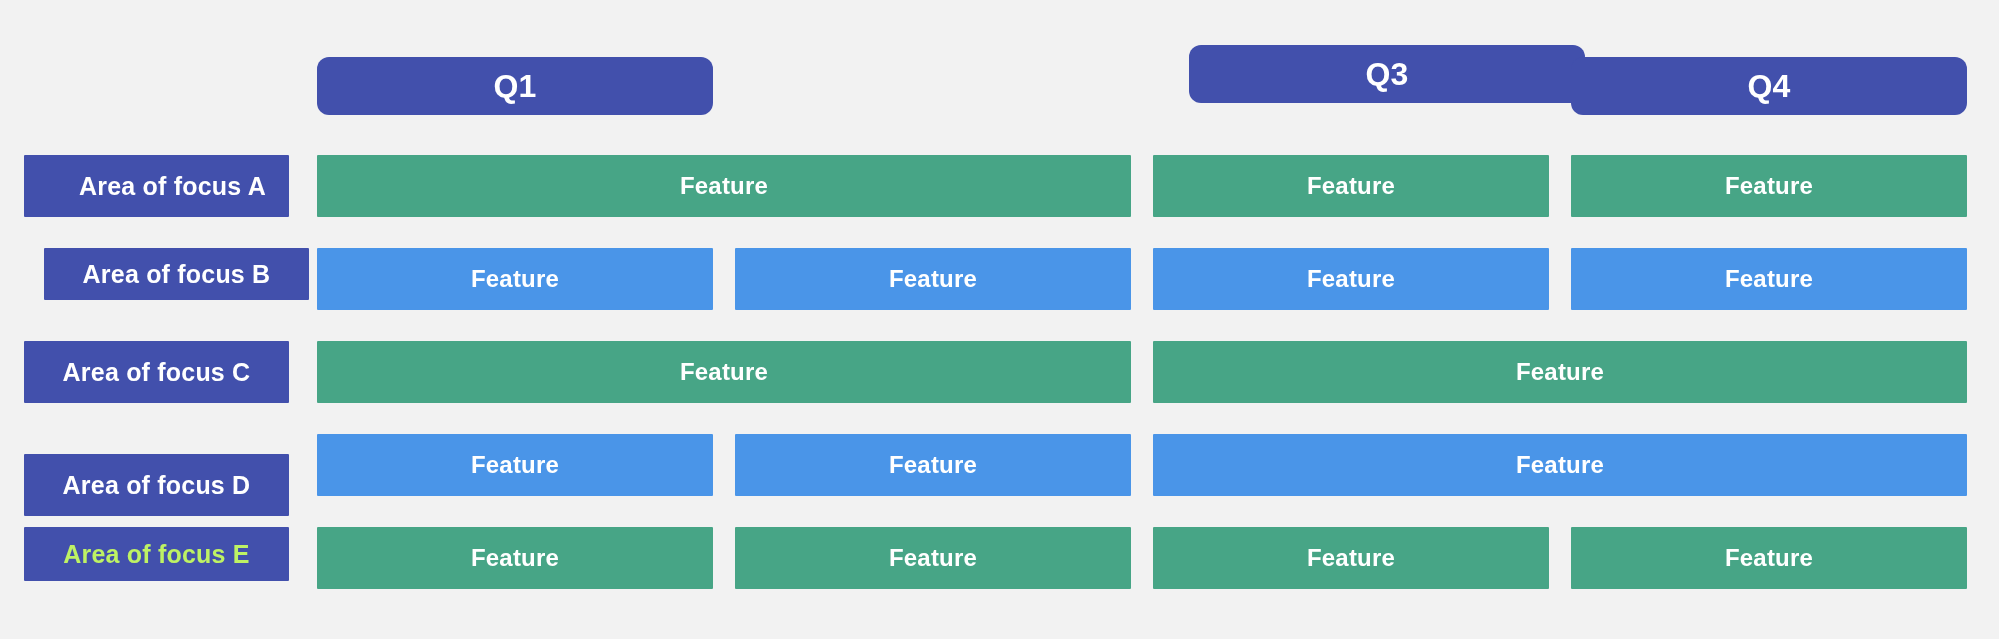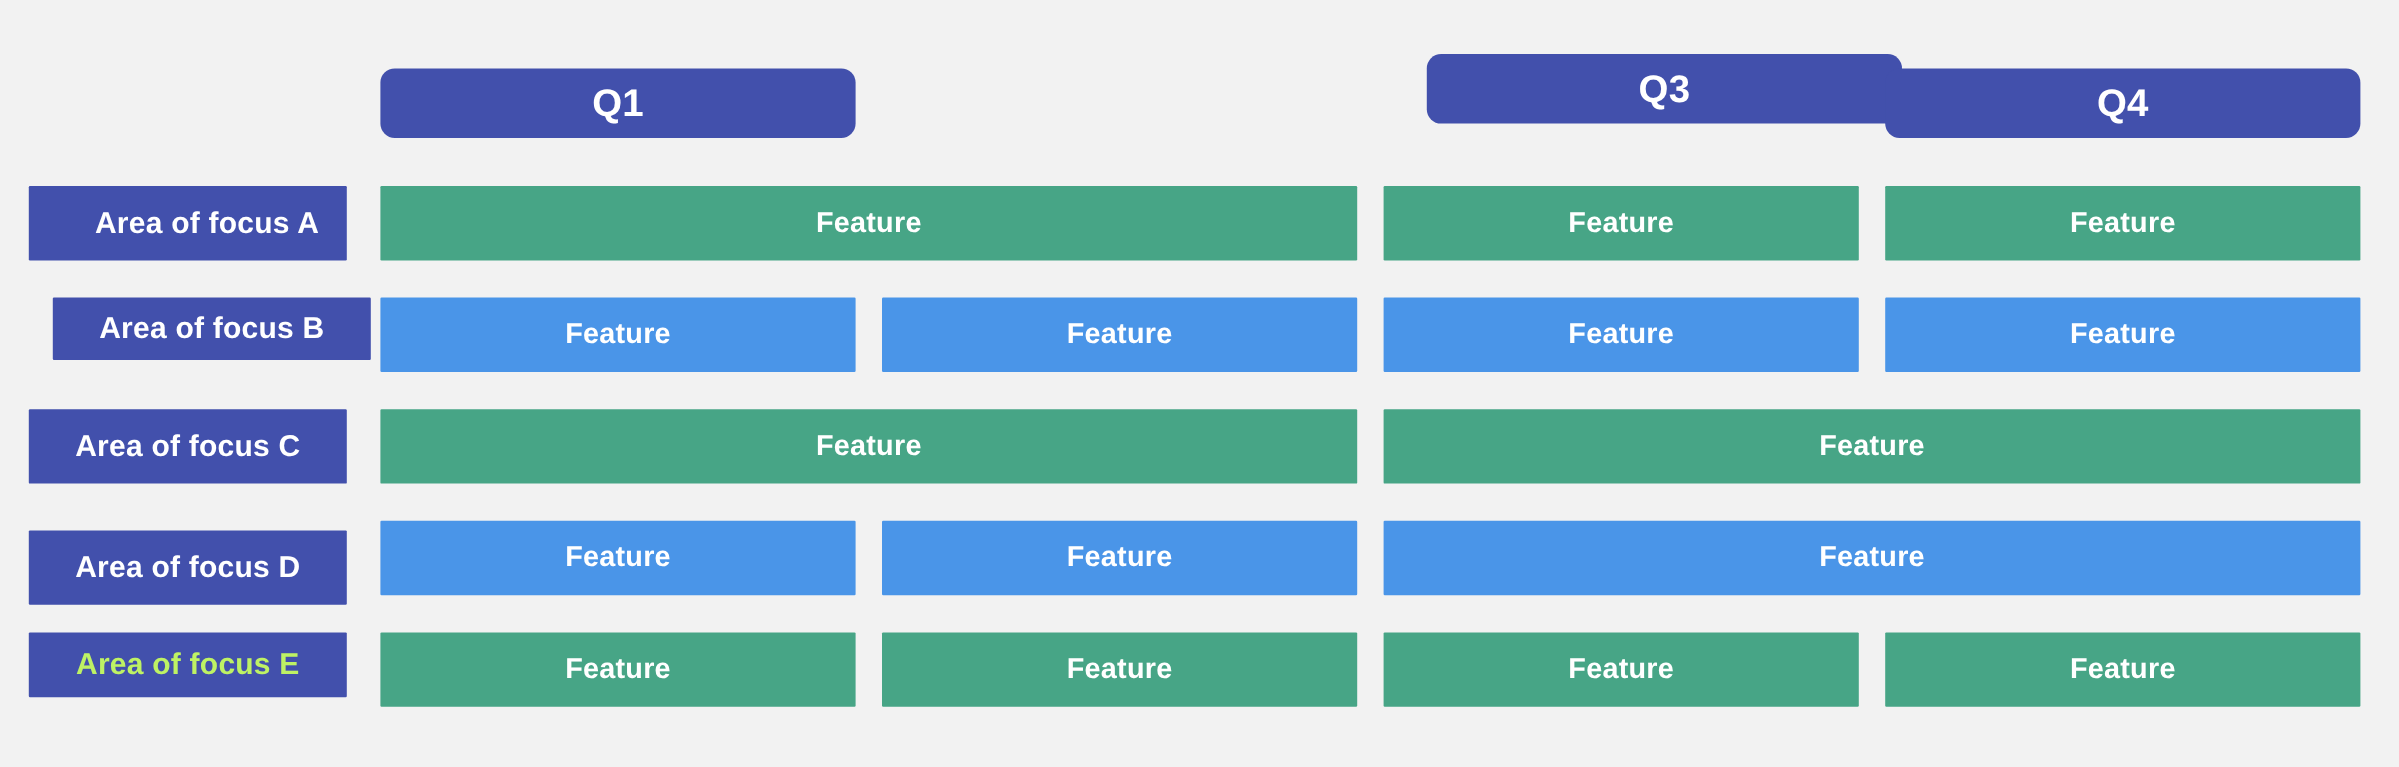--- a/index.html
+++ b/index.html
@@ -62,21 +62,21 @@
     <div class="cell feature-bar" style="left: 1153px; top: 155px; width: 396px; height: 62px; background: rgb(71, 165, 134); color: rgb(255, 255, 255);">Feature</div>
     <div class="cell feature-bar" style="left: 1571px; top: 155px; width: 396px; height: 62px; background: rgb(71, 165, 134); color: rgb(255, 255, 255);">Feature</div>
     <div class="cell row-label" style="left: 24px; top: 248px; width: 265px; height: 52px; background: rgb(66, 80, 172); color: rgb(255, 255, 255); margin-left: 20px;">Area of focus B</div>
     <div class="cell feature-bar" style="left: 317px; top: 248px; width: 396px; height: 62px; background: rgb(74, 149, 232); color: rgb(255, 255, 255);">Feature</div>
     <div class="cell feature-bar" style="left: 735px; top: 248px; width: 396px; height: 62px; background: rgb(74, 149, 232); color: rgb(255, 255, 255);">Feature</div>
     <div class="cell feature-bar" style="left: 1153px; top: 248px; width: 396px; height: 62px; background: rgb(74, 149, 232); color: rgb(255, 255, 255);">Feature</div>
     <div class="cell feature-bar" style="left: 1571px; top: 248px; width: 396px; height: 62px; background: rgb(74, 149, 232); color: rgb(255, 255, 255);">Feature</div>
     <div class="cell row-label" style="left: 24px; top: 341px; width: 265px; height: 62px; background: rgb(66, 80, 172); color: rgb(255, 255, 255);">Area of focus C</div>
     <div class="cell feature-bar" style="left: 317px; top: 341px; width: 814px; height: 62px; background: rgb(71, 165, 134); color: rgb(255, 255, 255);">Feature</div>
     <div class="cell feature-bar" style="left: 1153px; top: 341px; width: 814px; height: 62px; background: rgb(71, 165, 134); color: rgb(255, 255, 255);">Feature</div>
-    <div class="cell row-label" style="left: 24px; top: 442px; width: 265px; height: 62px; background: rgb(66, 80, 172); color: rgb(255, 255, 255);">Area of focus D</div>
+    <div class="cell row-label" style="left: 24px; top: 454px; width: 265px; height: 62px; background: rgb(66, 80, 172); color: rgb(255, 255, 255);">Area of focus D</div>
     <div class="cell feature-bar" style="left: 317px; top: 434px; width: 396px; height: 62px; background: rgb(74, 149, 232); color: rgb(255, 255, 255);">Feature</div>
     <div class="cell feature-bar" style="left: 735px; top: 434px; width: 396px; height: 62px; background: rgb(74, 149, 232); color: rgb(255, 255, 255);">Feature</div>
     <div class="cell feature-bar" style="left: 1153px; top: 434px; width: 814px; height: 62px; background: rgb(74, 149, 232); color: rgb(255, 255, 255);">Feature</div>
     <div class="cell row-label" style="left: 24px; top: 527px; width: 265px; height: 54px; background: rgb(66, 80, 172); color: #bef264;">Area of focus E</div>
     <div class="cell feature-bar" style="left: 317px; top: 527px; width: 396px; height: 62px; background: rgb(71, 165, 134); color: rgb(255, 255, 255);">Feature</div>
     <div class="cell feature-bar" style="left: 735px; top: 527px; width: 396px; height: 62px; background: rgb(71, 165, 134); color: rgb(255, 255, 255);">Feature</div>
     <div class="cell feature-bar" style="left: 1153px; top: 527px; width: 396px; height: 62px; background: rgb(71, 165, 134); color: rgb(255, 255, 255);">Feature</div>
     <div class="cell feature-bar" style="left: 1571px; top: 527px; width: 396px; height: 62px; background: rgb(71, 165, 134); color: rgb(255, 255, 255);">Feature</div>
   </div>
 

